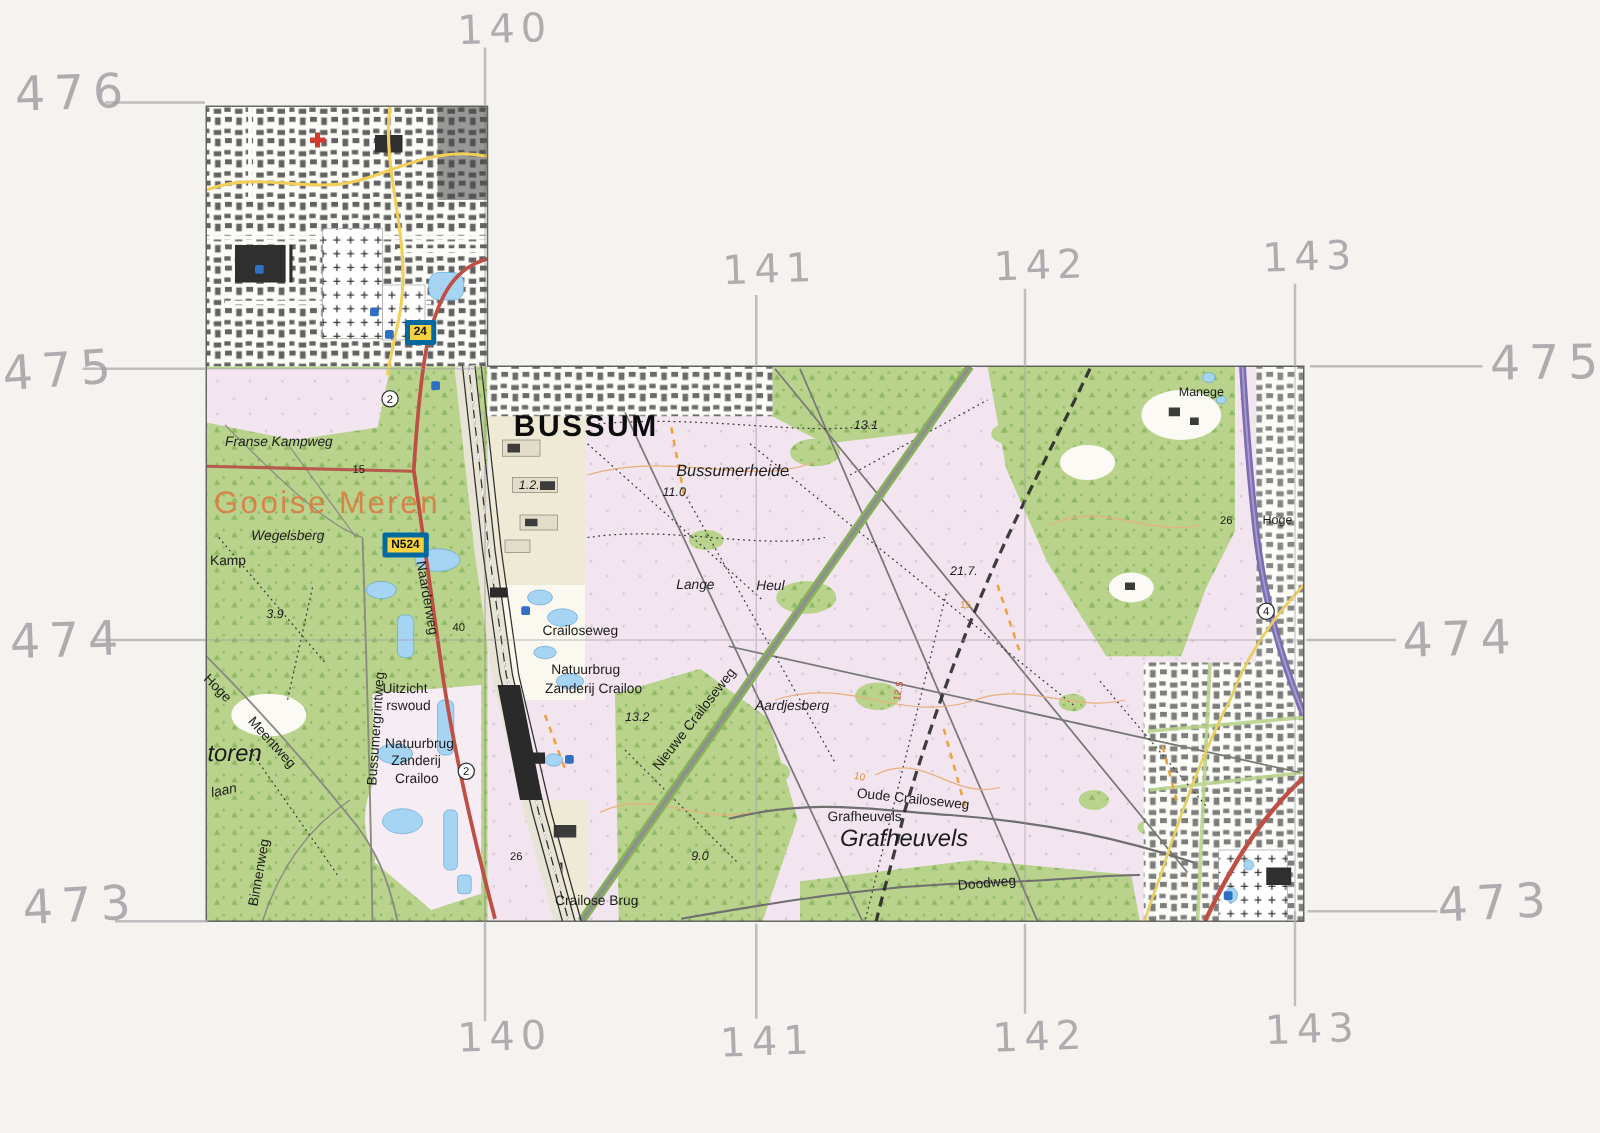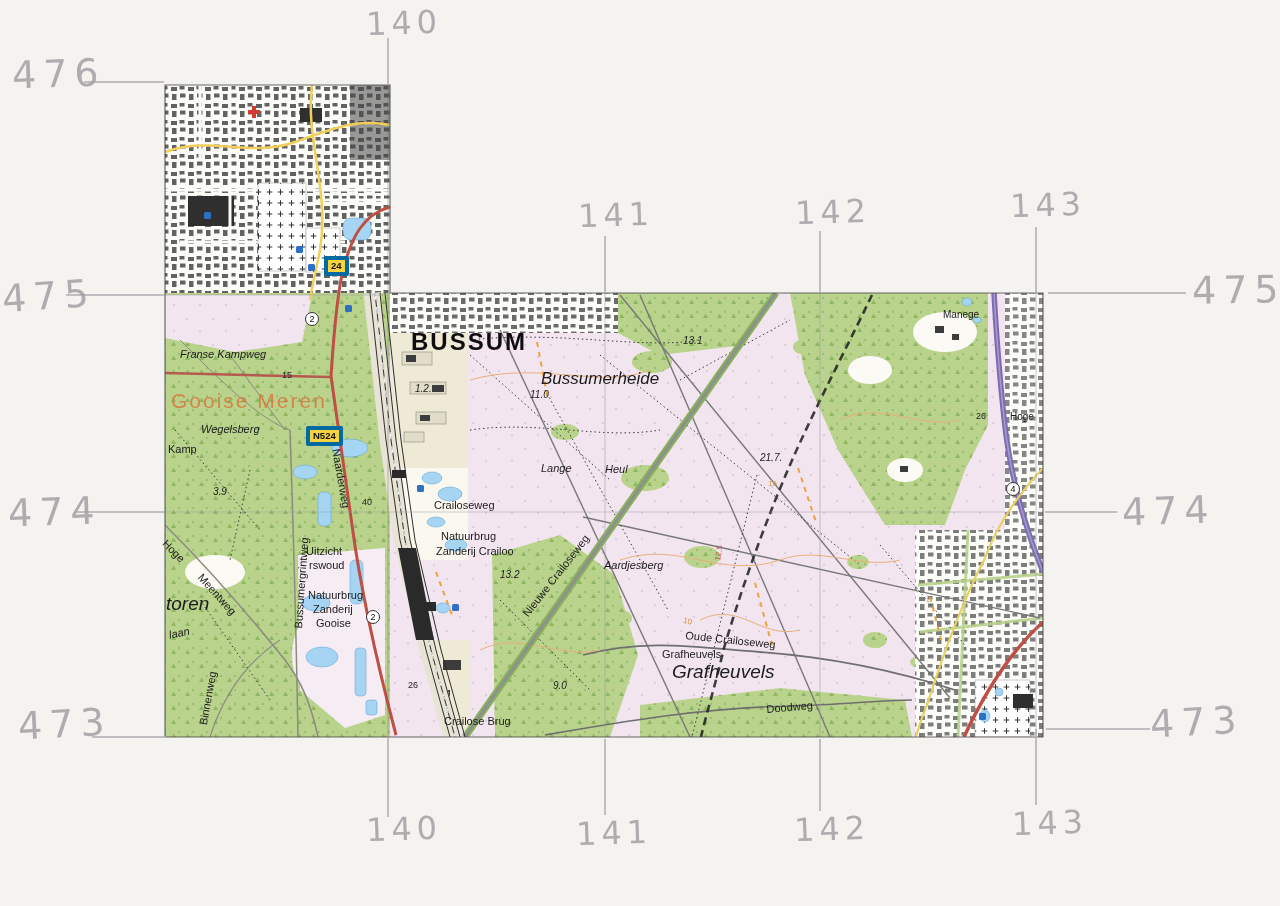--- a/index.html
+++ b/index.html
@@ -17,22 +17,22 @@
   .hw.sm{font-size:32px;letter-spacing:5px;}
   
   .pl{position:absolute;background:#b2afb3;opacity:.8;}
   .pl.h{height:2px;}
   .pl.v{width:2px;}
   
   .ml{position:absolute;color:#1c1c1c;white-space:nowrap;transform-origin:0 0;font-size:11px;line-height:1;}
   .it{font-style:italic;}
   .town{font-weight:bold;font-size:24px;letter-spacing:2px;color:#0d0d0d;}
   .area-lg{font-style:italic;font-size:19px;}
-  .area-md{font-style:italic;font-size:17px;}
-  .muni{color:rgba(220,118,62,.85);font-size:21px;letter-spacing:2px;}
+  .area-md{font-style:italic;font-size:13px;}
+  .muni{color:rgba(220,118,62,.85);font-size:25px;letter-spacing:2px;}
   .big-it{font-style:italic;font-size:19px;}
   .spot{font-style:italic;font-size:10px;}
   .c-red{color:#bf4f45;font-size:8px;}
   .c-or{color:#d9913c;font-size:8px;}
   .shield{
     position:absolute;background:#f6d23e;border:4px solid #0369a1;border-radius:2px;
     font-size:9.5px;font-weight:bold;color:#111;padding:1px 3px;line-height:1.1;white-space:nowrap;
   }
   .circ{
     position:absolute;background:#fff;border:1.5px solid #333;border-radius:50%;
@@ -352,21 +352,21 @@
 <div class="ml big-it" style="left:166px;top:594px">toren</div>
 <div class="ml it" style="left:168px;top:630px;transform:rotate(-12deg)">laan</div>
 <div class="ml" style="left:198px;top:724px;transform:rotate(-80deg)">Binnenweg</div>
 <div class="ml" style="left:168px;top:538px;transform:rotate(45deg)">Hoge</div>
 <div class="ml" style="left:204px;top:572px;transform:rotate(48deg)">Meentweg</div>
 <div class="ml" style="left:293px;top:628px;transform:rotate(-86deg)">Bussumergrintweg</div>
 <div class="ml" style="left:306px;top:546px">Uitzicht</div>
 <div class="ml" style="left:309px;top:560px">rswoud</div>
 <div class="ml" style="left:308px;top:590px">Natuurbrug</div>
 <div class="ml" style="left:313px;top:604px">Zanderij</div>
-<div class="ml" style="left:316px;top:618px">Gooise</div>
+<div class="ml" style="left:316px;top:618px">Crailoo</div>
 <div class="ml" style="left:434px;top:500px">Crailoseweg</div>
 <div class="ml" style="left:441px;top:531px">Natuurbrug</div>
 <div class="ml" style="left:436px;top:546px">Zanderij Crailoo</div>
 <div class="ml" style="left:341px;top:448px;transform:rotate(80deg)">Naarderweg</div>
 <div class="ml" style="left:521px;top:612px;transform:rotate(-52deg)">Nieuwe Crailoseweg</div>
 <div class="ml" style="left:686px;top:630px;transform:rotate(6deg)">Oude Crailoseweg</div>
 <div class="ml" style="left:662px;top:649px">Grafheuvels</div>
 <div class="ml it" style="left:604px;top:560px">Aardjesberg</div>
 <div class="ml" style="left:766px;top:704px;transform:rotate(-5deg)">Doodweg</div>
 <div class="ml" style="left:444px;top:716px">Crailose Brug</div>

